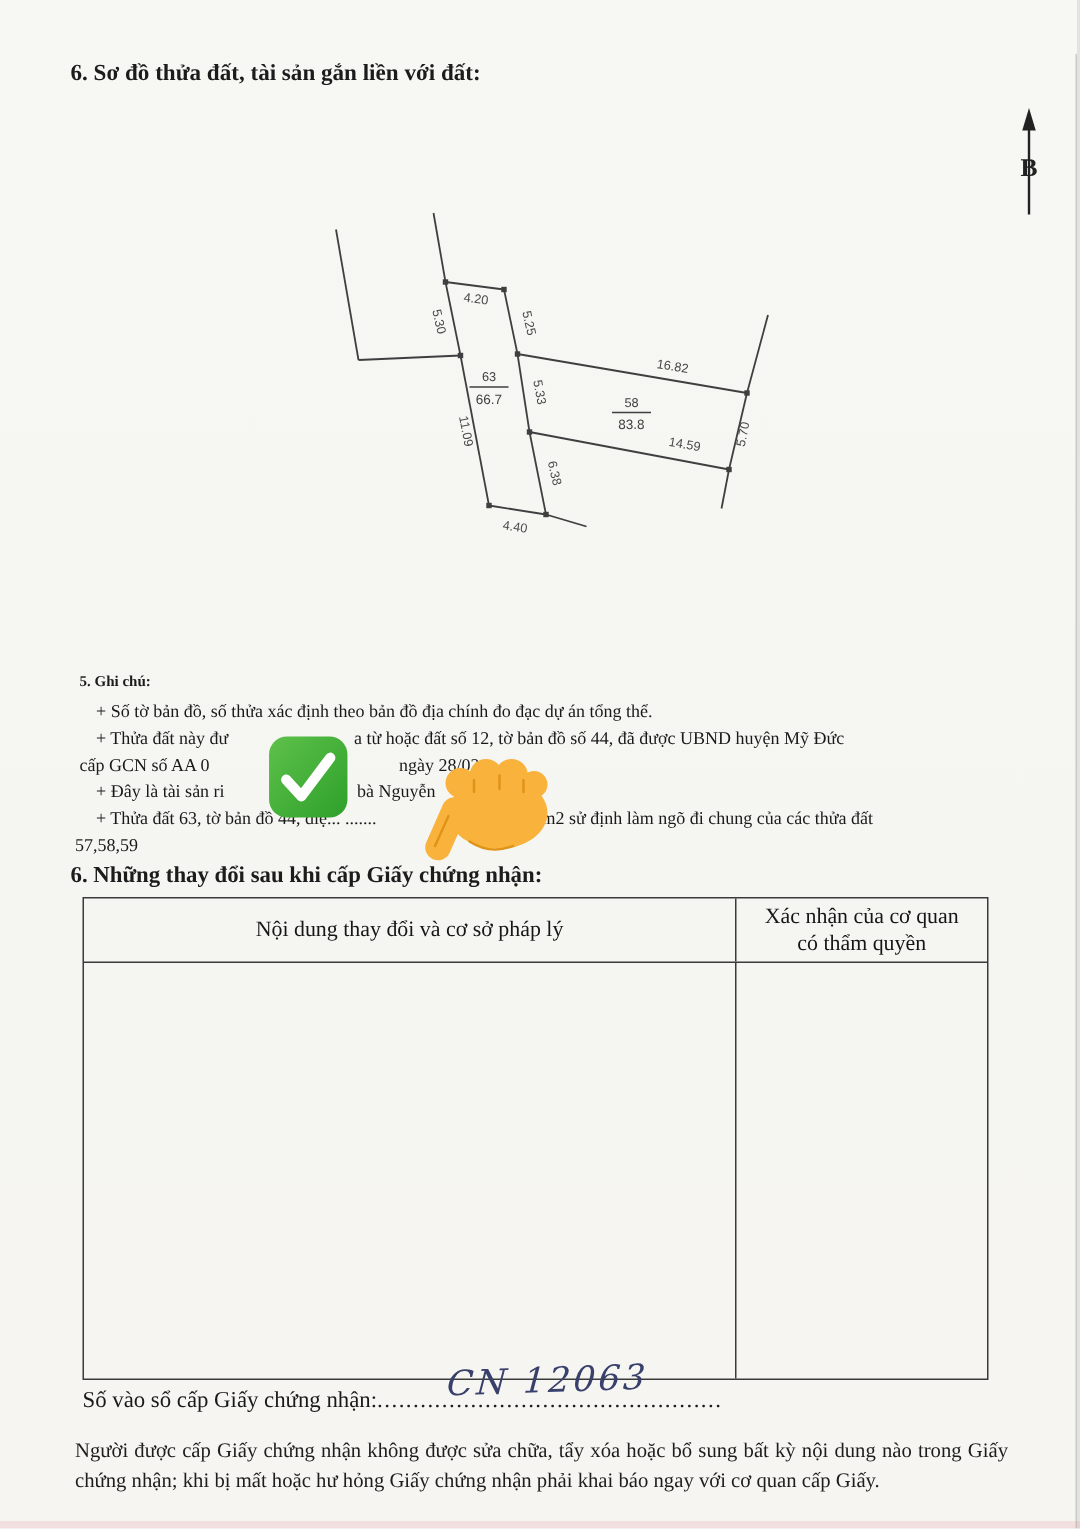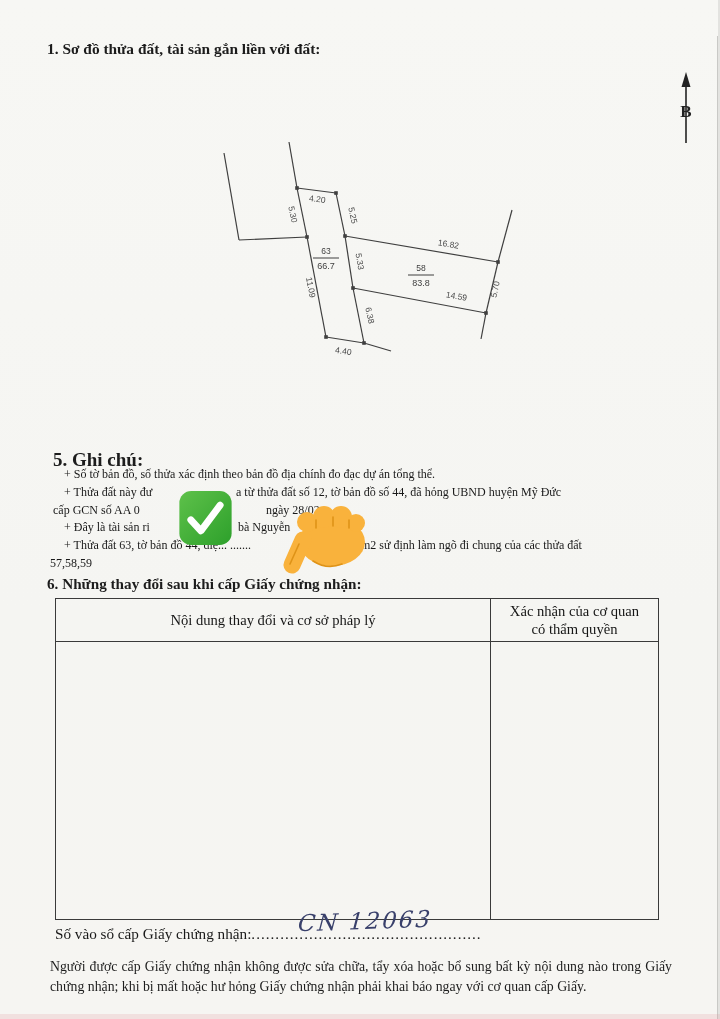--- a/index.html
+++ b/index.html
@@ -9,21 +9,21 @@
     background:#f6f6f3;
     color:#1c1c1c;
     position:relative;
   }
   .page{position:absolute;inset:0;background:linear-gradient(180deg,#f7f7f4 0%,#f5f5f2 60%,#f6f5f2 100%);}
   .scan-edge{position:absolute;top:36px;right:2px;width:1px;height:983px;background:#c9c9c6;}
   .scan-shadow{position:absolute;top:0;right:0;width:2px;height:100%;background:#e3e3e0;}
   .scan-pink{position:absolute;left:0;bottom:0;width:100%;height:5px;background:rgba(225,150,155,.22);}
   .abs{position:absolute;white-space:nowrap;}
   .s4-title{left:47px;top:40px;font-size:15.4px;font-weight:bold;}
-  .s5-title{left:53px;top:449px;font-size:19px;font-weight:bold;}
+  .s5-title{left:53px;top:449px;font-size:10px;font-weight:bold;}
   .note{font-size:12px;color:#191919;}
   .n1 {left:64px;top:467px;}
   .n2l{left:64px;top:485px;}
   .n2r{left:236px;top:485px;}
   .n3l{left:53px;top:503px;}
   .n3r{left:238px;top:503px;margin-left:28px;}
   .n4l{left:64px;top:520px;}
   .n4r{left:238px;top:520px;}
   .n5l{left:64px;top:538px;}
   .n5r{left:361px;top:538px;}
@@ -58,21 +58,21 @@
     position:absolute;left:50px;top:957px;width:622px;
     font-size:13.8px;line-height:1.48;color:#1d1d1d;text-align:justify;
     white-space:normal;z-index:2;
   }
 </style>
 </head>
 <body>
 
 <div class="page">
 
-  <div class="abs s4-title">1. Sơ đồ thửa đất, tài sản gắn liền với đất:</div>
+  <div class="abs s4-title">6. Sơ đồ thửa đất, tài sản gắn liền với đất:</div>
 
   <svg class="diagram" id="diagram" width="720" height="1019" viewBox="0 0 720 1019">
       <line x1="289" y1="142" x2="297" y2="188" stroke="#3f3f3f" stroke-width="1.2"></line>
       <line x1="297" y1="188" x2="307" y2="237" stroke="#3f3f3f" stroke-width="1.2"></line>
       <line x1="307" y1="237" x2="326" y2="337" stroke="#3f3f3f" stroke-width="1.2"></line>
       <line x1="224" y1="153" x2="239" y2="240" stroke="#3f3f3f" stroke-width="1.2"></line>
       <line x1="239" y1="240" x2="307" y2="237" stroke="#3f3f3f" stroke-width="1.2"></line>
       <line x1="297" y1="188" x2="336" y2="193" stroke="#3f3f3f" stroke-width="1.2"></line>
       <line x1="336" y1="193" x2="345" y2="236" stroke="#3f3f3f" stroke-width="1.2"></line>
       <line x1="345" y1="236" x2="353" y2="288" stroke="#3f3f3f" stroke-width="1.2"></line>
@@ -110,21 +110,21 @@
       <line x1="408" y1="275" x2="434" y2="275" stroke="#3f3f3f" stroke-width="1"></line>
       <text x="421" y="286" text-anchor="middle" font-size="9" fill="#3f3f3f">83.8</text>
       <line x1="686" y1="143" x2="686" y2="82" stroke="#222" stroke-width="1.6"></line>
       <polygon points="686,72 681.5,87 690.5,87" fill="#222"></polygon>
       <text x="686" y="117" text-anchor="middle" font-size="17" font-weight="bold" fill="#222" font-family="&quot;Liberation Serif&quot;, serif">B</text>
     </svg>
 
   <div class="abs s5-title">5. Ghi chú:</div>
   <div class="abs note n1">+ Số tờ bản đồ, số thửa xác định theo bản đồ địa chính đo đạc dự án tổng thể.</div>
   <div class="abs note n2l">+ Thửa đất này đư</div>
-  <div class="abs note n2r">a từ thửa đất số 12, tờ bản đồ số 44, đã hỏng UBND huyện Mỹ Đức</div>
+  <div class="abs note n2r">a từ hoặc đất số 12, tờ bản đồ số 44, đã được UBND huyện Mỹ Đức</div>
   <div class="abs note n3l">cấp GCN số AA 0</div>
   <div class="abs note n3r">ngày 28/02</div>
   <div class="abs note n4l">+ Đây là tài sản ri</div>
   <div class="abs note n4r">bà Nguyễn</div>
   <div class="abs note n5l">+ Thửa đất 63, tờ bản đồ 44, diệ... .......</div>
   <div class="abs note n5r">m2 sử định làm ngõ đi chung của  các thửa đất</div>
   <div class="abs note n6">57,58,59</div>
 
   <div class="emoji emoji-check">
     <svg viewBox="0 0 60 62" width="55" height="58">

